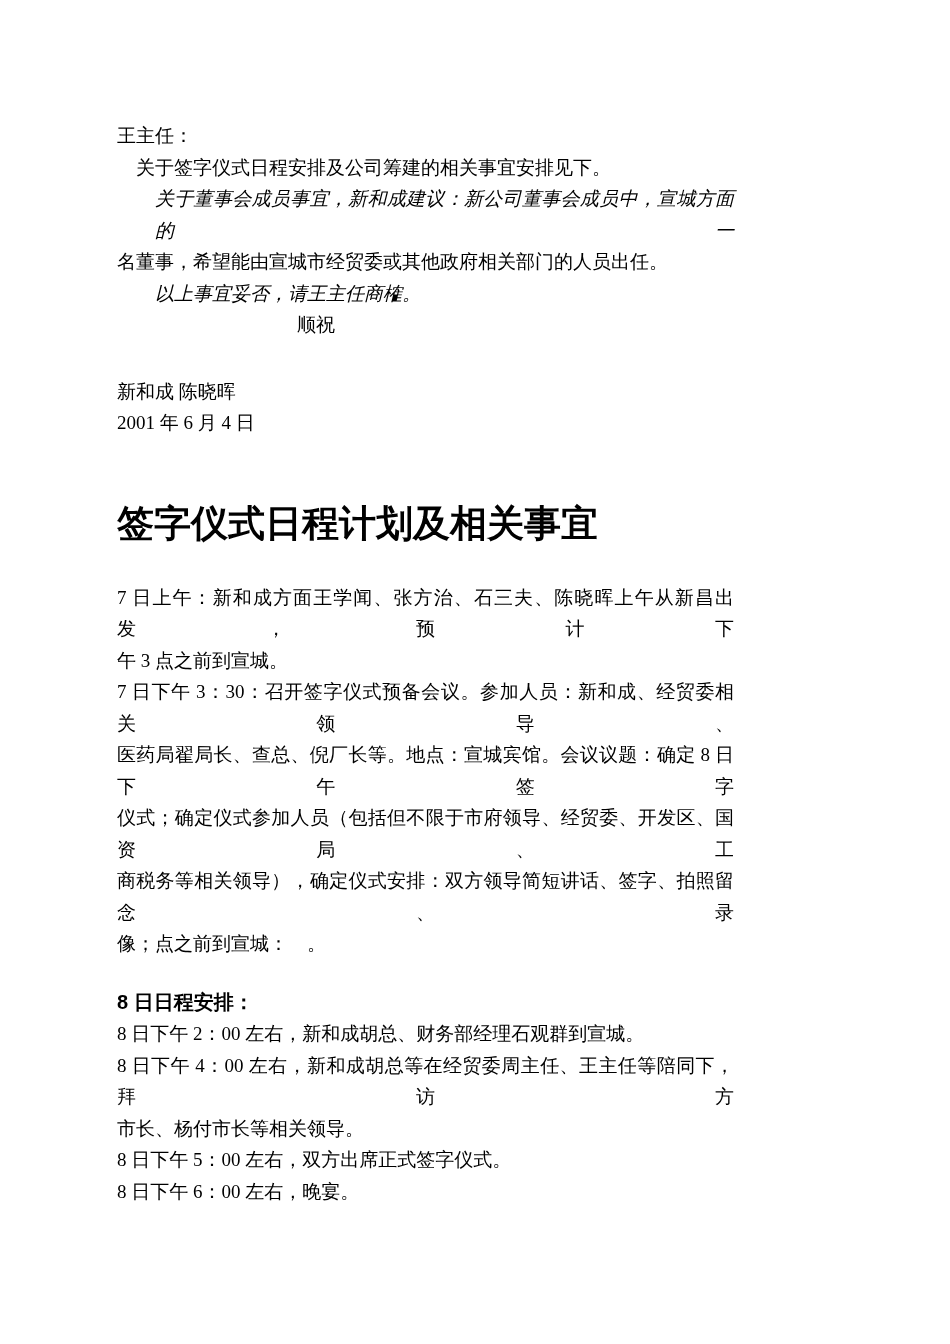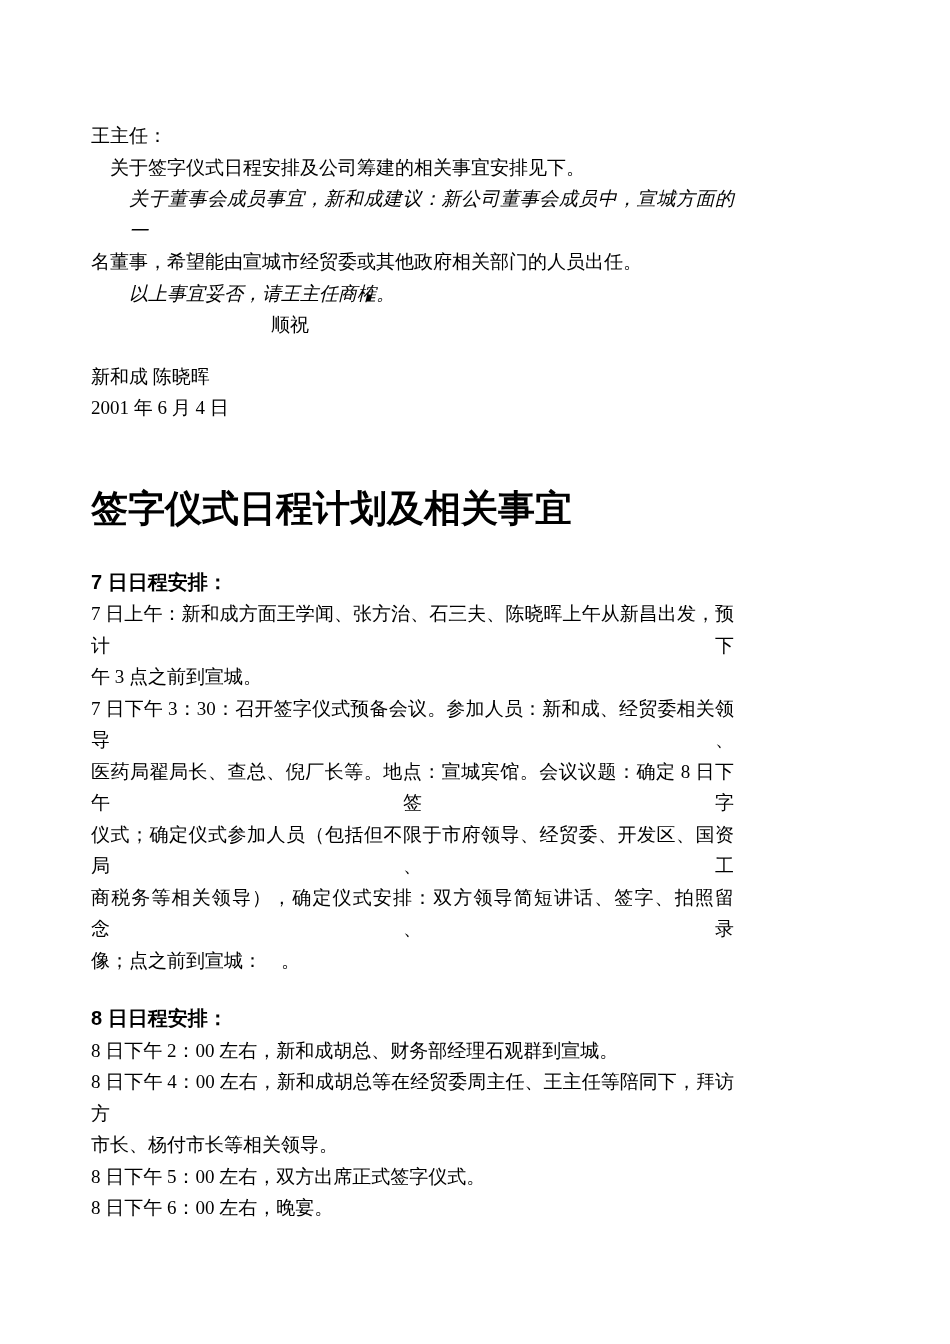--- a/index.html
+++ b/index.html
@@ -4,30 +4,30 @@
 <style>
   html, body { margin: 0; padding: 0; background: #ffffff; }
   body {
     width: 950px; height: 1344px; overflow: hidden;
     font-family: "Liberation Serif", "DejaVu Serif", serif;
     color: #000000;
   }
   .page {
     box-sizing: border-box;
     width: 874px; height: 1344px;
-    padding: 120px 140px 0 91px;
+    padding: 120px 140px 0 117px;
     font-size: 19px;
     line-height: 31.5px;
   }
   .line { text-align: left; }
   .fill { text-align: justify; text-align-last: justify; }
   .ind1 { padding-left: 19px; }
   .ind2 { padding-left: 38px; font-style: italic; }
   .shun { padding-left: 180px; }
-  #signature { margin-top: 20px; text-align: right; }
+  #signature { margin-top: 35px; text-align: right; }
   #title {
     margin: 61px 0 0 0;
     font-size: 37px; line-height: 48px;
     font-weight: bold; text-align: left;
   }
   #schedule { margin-top: 34px; }
   .sec + .sec { margin-top: 27px; }
   .sec-heading {
     font-weight: bold; font-size: 20px;
     font-family: "Liberation Sans", "DejaVu Sans", sans-serif;
@@ -46,21 +46,20 @@
       <div class="line ind2">以上事宜妥否，请王主任商榷。</div>
       <div class="line shun">顺祝</div>
     </div>
   <div id="signature">
       <div class="line">新和成 陈晓晖</div>
       <div class="line">2001 年 6 月 4 日</div>
     </div>
   <div id="title">签字仪式日程计划及相关事宜</div>
   <div id="schedule">
       <div class="sec">
-        <div class="line sec-heading">7 日日程安排：</div>
         <div class="para">
           <div class="line fill">7 日上午：新和成方面王学闻、张方治、石三夫、陈晓晖上午从新昌出发，预计下</div>
           <div class="line">午 3 点之前到宣城。</div>
         </div>
         <div class="para">
           <div class="line fill">7 日下午 3：30：召开签字仪式预备会议。参加人员：新和成、经贸委相关领导、</div>
           <div class="line fill">医药局翟局长、查总、倪厂长等。地点：宣城宾馆。会议议题：确定 8 日下午签字</div>
           <div class="line fill">仪式；确定仪式参加人员（包括但不限于市府领导、经贸委、开发区、国资局、工</div>
           <div class="line fill">商税务等相关领导），确定仪式安排：双方领导简短讲话、签字、拍照留念、录</div>
           <div class="line">像；点之前到宣城：　。</div>

